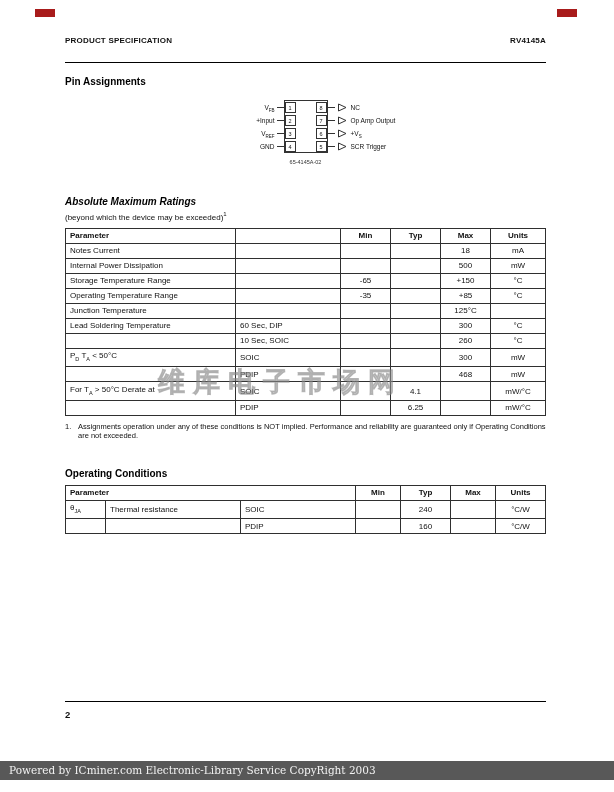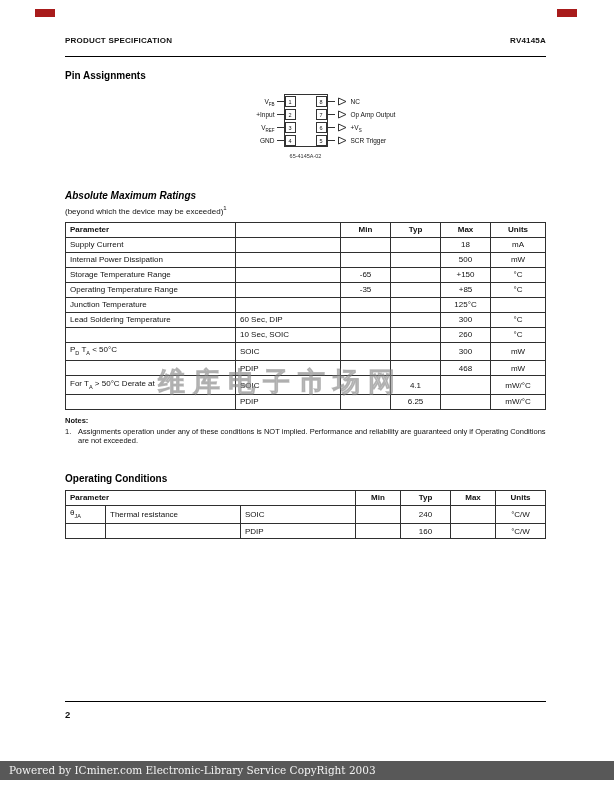--- a/index.html
+++ b/index.html
@@ -8,21 +8,21 @@
   .page { position:relative; width:614px; height:792px; background:#ffffff; overflow:hidden; margin:0 auto; }
 
   .reg-mark { position:absolute; top:9px; width:20px; height:8px; background:#a81b1b; }
   .reg-mark.left { left:35px; }
   .reg-mark.right { left:557px; }
 
   .content { position:absolute; left:65px; top:0; width:481px; }
 
   .doc-header { margin-top:36px; display:flex; justify-content:space-between; align-items:flex-end;
                 font-size:8px; font-weight:bold; letter-spacing:0.2px;
-                border-bottom:1.6px solid #000; padding-bottom:11px; }
+                border-bottom:1.6px solid #000; padding-bottom:17px; }
 
   .section-title { font-size:10px; font-weight:bold; color:#000; }
   .title-pin { margin-top:13px; }
   .title-amr { margin-top:22px;font-style:italic; }
   .title-oc  { margin-top:27px; }
 
   
   .diagram-wrap { margin-top:13px; height:74px; position:relative; }
   .diagram { position:relative; width:250px; height:74px; margin:0 auto; font-size:6.5px; color:#111; }
   .chip { position:absolute; left:103px; top:0; width:44px; height:53px; border:1px solid #333; background:#fff; }
@@ -147,21 +147,21 @@
       <tbody>
           <tr>
         <th>Parameter</th>
         <th></th>
         <th class="c">Min</th>
         <th class="c">Typ</th>
         <th class="c">Max</th>
         <th class="c">Units</th>
       </tr>
       <tr>
-        <td>Supply Current</td>
+        <td>Notes Current</td>
             <td></td>
             <td class="c"></td>
             <td class="c"></td>
             <td class="c">18</td>
             <td class="c">mA</td>
       </tr>
       <tr>
         <td>Internal Power Dissipation</td>
             <td></td>
             <td class="c"></td>
@@ -238,21 +238,20 @@
             <td>PDIP</td>
             <td class="c"></td>
             <td class="c">6.25</td>
             <td class="c"></td>
             <td class="c">mW/°C</td>
       </tr>
     </tbody>
       </table>
 
     <div class="notes">
-      <div class="notes-label">Notes:</div>
       <div class="note-item">
         <span class="note-num">1.</span>
         <span class="note-text">Assignments operation under any of these conditions is NOT implied. Performance and reliability are guaranteed only if Operating Conditions are not exceeded.</span>
       </div>
     </div>
 
     <div class="section-title title-oc">Operating Conditions</div>
 
     <table>
       <colgroup>

